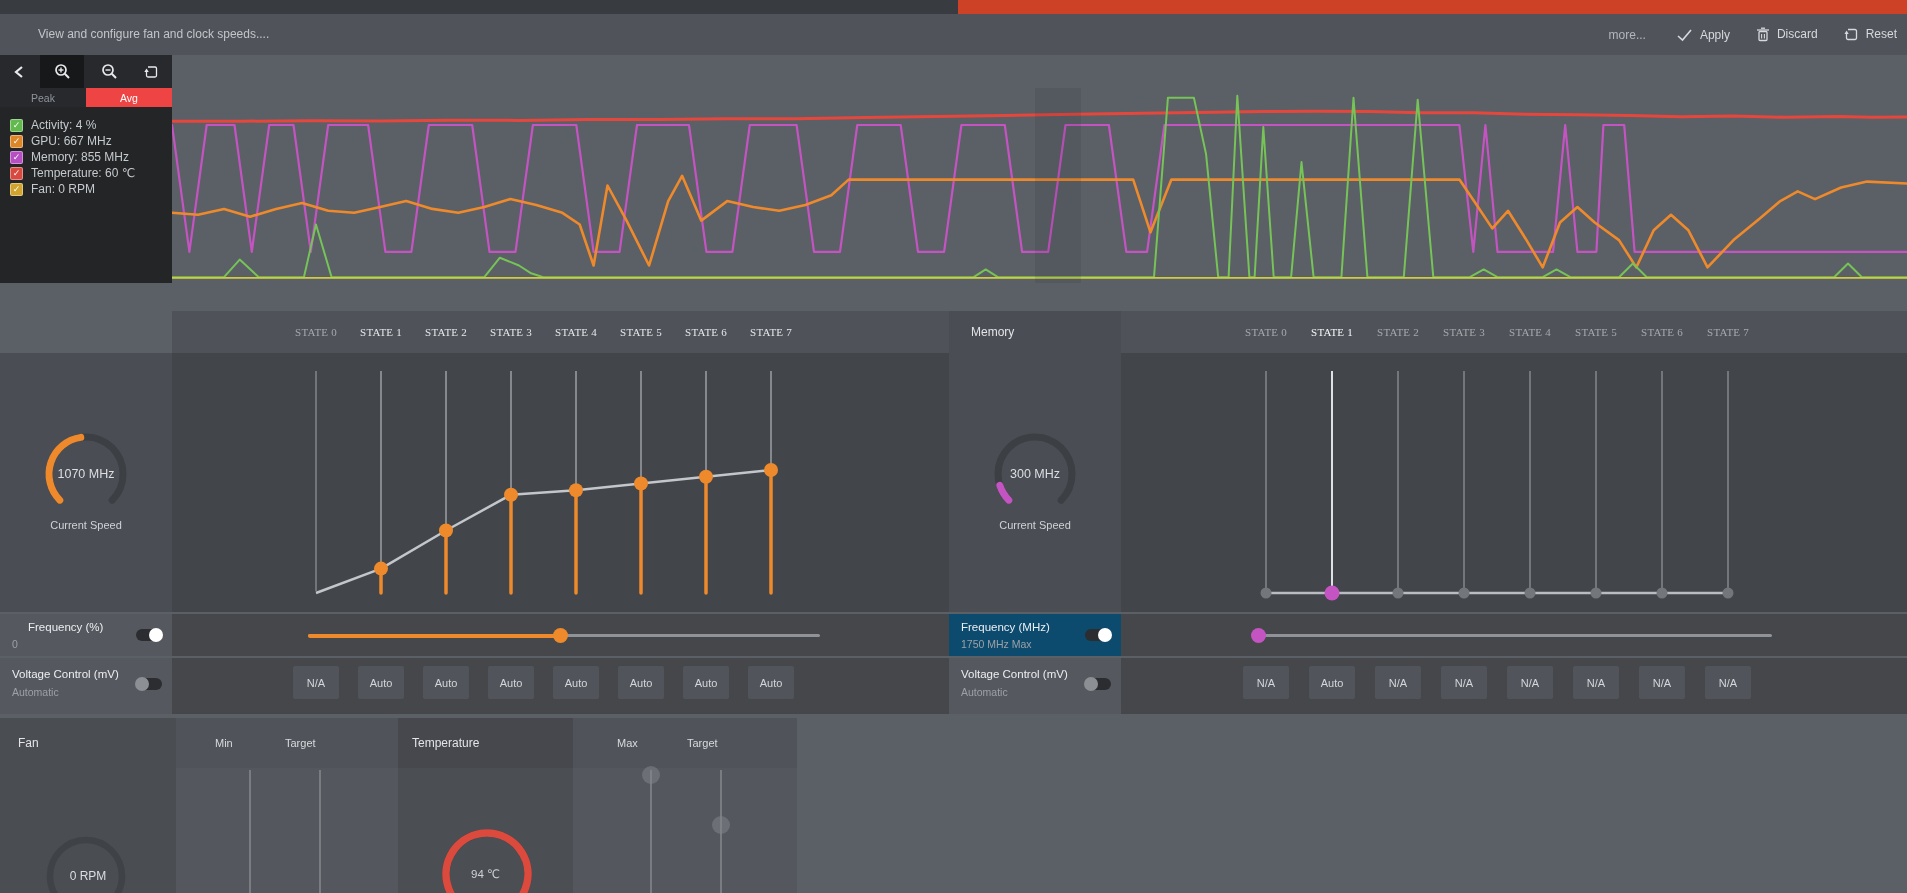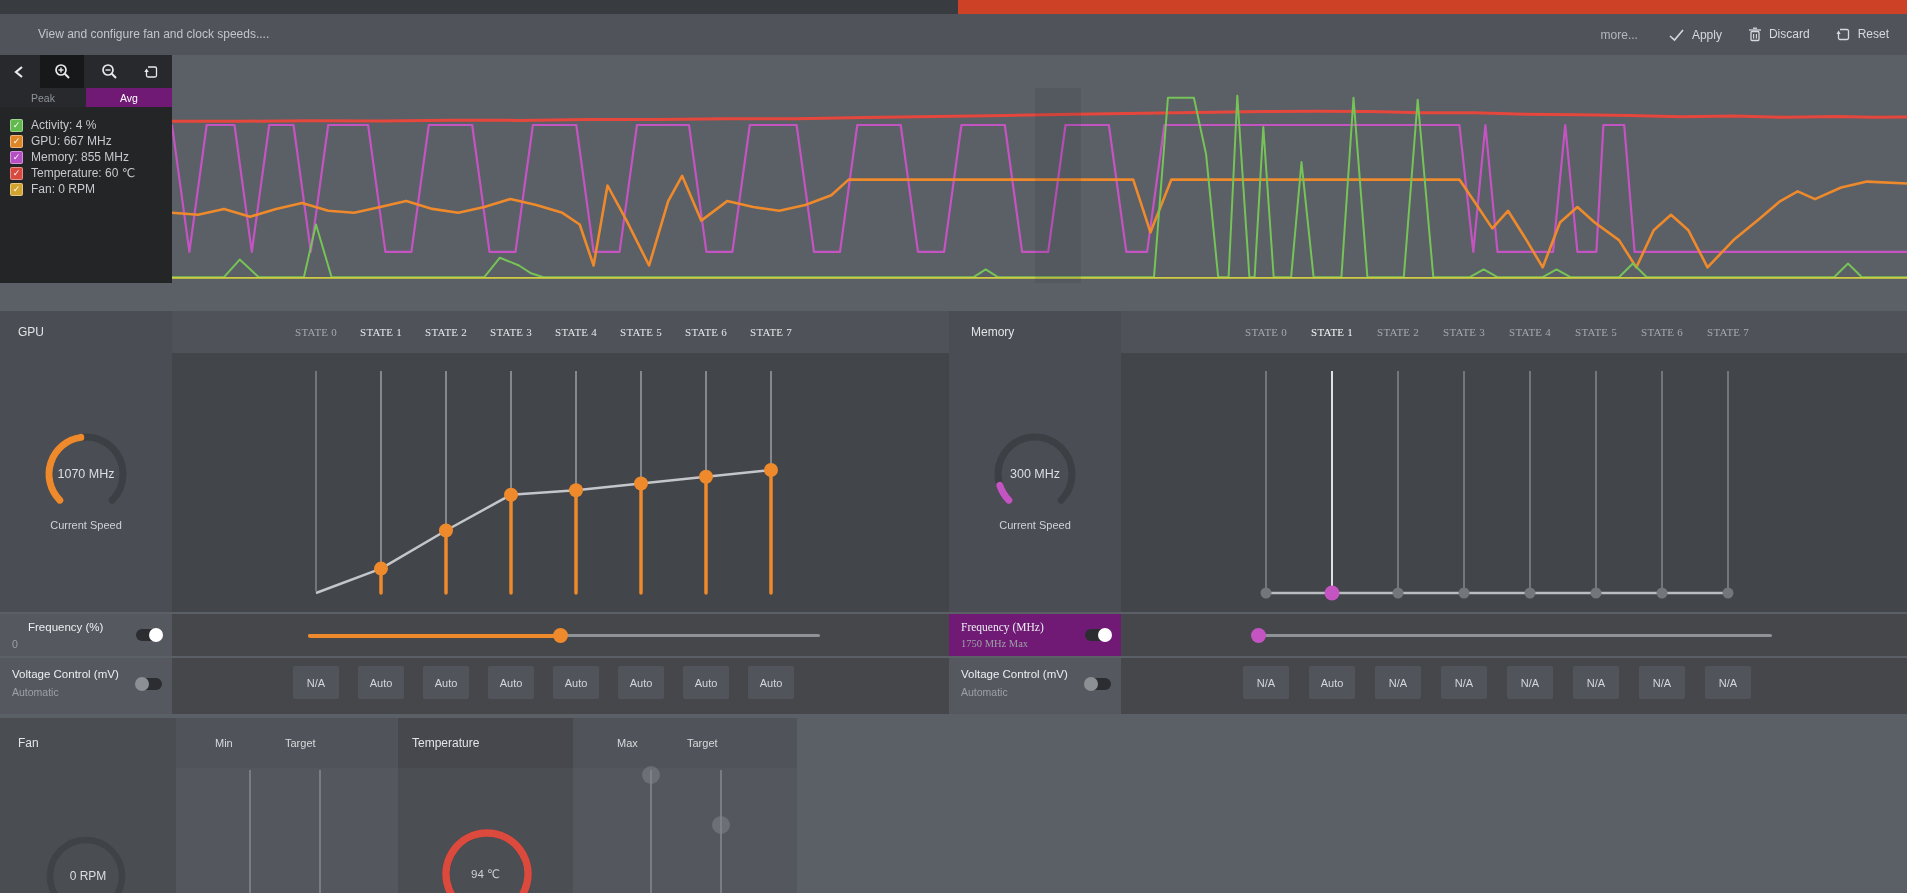--- a/index.html
+++ b/index.html
@@ -68,21 +68,21 @@
           <svg width="14" height="15" viewBox="0 0 14 15">
               <rect x="3" y="4.5" width="8" height="9" rx="1" fill="none" stroke="#d6d9dd" stroke-width="1.3"></rect>
               <line x1="1" y1="3" x2="13" y2="3" stroke="#d6d9dd" stroke-width="1.3"></line>
               <line x1="5" y1="1.2" x2="9" y2="1.2" stroke="#d6d9dd" stroke-width="1.3"></line>
               <line x1="5.6" y1="7" x2="5.6" y2="11.5" stroke="#d6d9dd" stroke-width="1.1"></line>
               <line x1="8.4" y1="7" x2="8.4" y2="11.5" stroke="#d6d9dd" stroke-width="1.1"></line>
             </svg>
         </span>
           <span>Discard</span>
       </div>
-      <div class="action" style="margin-right:10px;">
+      <div class="action" style="margin-right:2px;">
         <span class="icon-btn">
           <svg width="15" height="15" viewBox="0 0 15 15">
               <path d="M4 2.5 H11 A1.5 1.5 0 0 1 12.5 4 V11 A1.5 1.5 0 0 1 11 12.5 H4 A1.5 1.5 0 0 1 2.5 11 V6.5" fill="none" stroke="#d6d9dd" stroke-width="1.3"></path>
               <polygon points="0.5,7 4.7,7 2.6,3.6" fill="#d6d9dd"></polygon>
             </svg>
         </span>
           <span>Reset</span>
       </div>
     </div>
   </div>
@@ -119,21 +119,21 @@
         <svg width="16" height="16" viewBox="0 0 16 16">
             <path d="M5 3 H12 A1.5 1.5 0 0 1 13.5 4.5 V11.5 A1.5 1.5 0 0 1 12 13 H5 A1.5 1.5 0 0 1 3.5 11.5 V7.5" fill="none" stroke="#e8eaec" stroke-width="1.3"></path>
             <polygon points="1.3,8 5.8,8 3.5,4.4" fill="#e8eaec"></polygon>
           </svg>
       </span>
     </div>
   </div>
   <div class="abs tab" style="left:0;top:88px;width:86px;background:#27292c;color:#8f949b;">
     <span>Peak</span>
   </div>
-  <div class="abs tab" style="left:86px;top:88px;width:86px;background:#701a75;color:#ffffff;">
+  <div class="abs tab" style="left:86px;top:88px;width:86px;background:#ef4444;color:#ffffff;">
     <span>Avg</span>
   </div>
   <div class="abs" style="left:0;top:107px;width:172px;height:176px;background:#232527;padding-top:10px;box-sizing:border-box;">
       <div class="legend-item">
         <span class="legend-box" style="background: rgb(98, 185, 78);">✓</span>
         <span class="legend-label">Activity: 4 %</span>
       </div>
       <div class="legend-item">
         <span class="legend-box" style="background: rgb(221, 134, 40);">✓</span>
         <span class="legend-label">GPU: 667 MHz</span>
@@ -156,23 +156,20 @@
     <div class="abs" style="left:863px;top:0;width:46px;height:195px;background:rgba(30,33,37,.10);"></div>
     <svg width="1735" height="195" viewBox="0 0 1735 195">
         <polyline points="0.0,33.2 69.4,33.2 138.8,32.8 208.2,33.0 277.6,32.2 347.0,32.4 416.4,31.6 485.8,31.6 555.2,30.8 624.6,30.8 694.0,29.6 763.4,28.5 832.8,27.5 902.2,26.3 971.6,25.2 1041.0,24.2 1093.0,23.6 1145.1,23.2 1197.1,23.6 1249.2,24.8 1301.3,24.8 1353.3,26.3 1405.4,26.7 1457.4,27.5 1509.5,28.7 1561.5,28.1 1613.6,29.3 1665.6,28.5 1700.3,29.3 1735.0,28.9" fill="none" stroke="#e6473d" stroke-width="3" stroke-linejoin="round" stroke-linecap="round"></polyline>
         <polyline points="0.0,37.0 17.4,163.8 34.7,37.0 62.5,37.0 79.8,163.8 97.2,37.0 121.5,37.0 138.8,163.8 156.2,37.0 196.1,37.0 213.4,163.8 239.4,163.8 256.8,37.0 300.2,37.0 317.5,163.8 343.5,163.8 360.9,37.0 404.3,37.0 421.6,163.8 447.6,163.8 465.0,37.0 517.0,37.0 534.4,163.8 560.4,163.8 577.8,37.0 624.6,37.0 642.0,163.8 668.0,163.8 685.3,37.0 728.7,37.0 746.0,163.8 772.1,163.8 789.4,37.0 832.8,37.0 850.1,163.8 876.2,163.8 893.5,37.0 936.9,37.0 954.3,163.8 975.1,163.8 992.4,37.0 1287.4,37.0 1301.3,163.8 1313.4,37.0 1325.5,163.8 1381.1,163.8 1393.2,37.0 1405.4,163.8 1424.4,163.8 1431.4,37.0 1452.2,37.0 1462.6,163.8 1735.0,163.8" fill="none" stroke="#c454c2" stroke-width="2.2" stroke-linejoin="round" stroke-linecap="round"></polyline>
         <polyline points="0.0,124.8 26.0,126.8 52.0,120.9 78.1,128.7 104.1,120.9 130.1,115.0 156.2,122.8 182.2,124.8 208.2,119.0 234.2,113.1 260.3,120.9 286.3,124.8 312.3,119.0 338.3,111.1 364.3,117.0 390.4,124.8 407.7,136.5 421.6,177.5 435.5,97.5 454.6,132.6 477.1,177.5 496.2,113.1 510.1,87.8 529.2,132.6 555.2,113.1 581.2,119.0 607.3,122.8 633.3,117.0 659.3,107.3 676.6,91.6 961.2,91.6 978.5,144.3 999.4,91.6 1287.4,91.6 1304.7,117.0 1320.3,140.4 1336.0,122.8 1353.3,150.2 1370.7,179.4 1388.0,134.5 1405.4,119.0 1422.7,134.5 1447.0,152.1 1464.3,179.4 1481.7,142.3 1499.0,126.8 1516.4,142.3 1535.5,179.4 1561.5,152.1 1587.5,130.7 1608.3,113.1 1625.7,103.4 1643.0,111.1 1669.1,99.5 1695.1,93.6 1735.0,95.5" fill="none" stroke="#ee8a2b" stroke-width="2.6" stroke-linejoin="round" stroke-linecap="round"></polyline>
         <polyline points="0.0,189.2 52.0,189.2 67.7,171.6 86.8,189.2 131.9,189.2 144.0,136.5 159.6,189.2 312.3,189.2 327.9,169.7 347.0,177.5 359.1,185.3 371.3,189.2 801.6,189.2 813.7,181.4 825.9,189.2 982.0,189.2 995.9,9.8 1021.9,9.8 1034.1,66.3 1046.2,189.2 1056.6,189.2 1065.3,7.8 1077.4,189.2 1082.6,189.2 1091.3,39.0 1101.7,189.2 1119.1,189.2 1129.5,74.1 1141.6,189.2 1169.4,189.2 1181.5,9.8 1195.4,189.2 1231.8,189.2 1245.7,11.7 1261.3,189.2 1297.8,189.2 1311.7,181.4 1325.5,189.2 1370.7,189.2 1384.5,181.4 1398.4,189.2 1447.0,189.2 1460.9,175.5 1474.8,189.2 1662.1,189.2 1676.0,175.5 1689.9,189.2 1735.0,189.2" fill="none" stroke="#76c357" stroke-width="2" stroke-linejoin="round" stroke-linecap="round"></polyline>
         <polyline points="0.0,189.9 1735.0,189.9" fill="none" stroke="#cfcc42" stroke-width="1.8" stroke-linejoin="round" stroke-linecap="round"></polyline>
       </svg>
   </div>
 
-  <div class="abs row" style="left:0;top:311px;width:172px;height:42px;background:#4a4d53;">
-    <span class="sec-title" style="margin-left:18px;">GPU</span>
-  </div>
   <div class="abs" style="left:172px;top:311px;width:777px;height:42px;background:#4f5359;">
       <span class="state-label dim" style="left: 144px;">STATE 0</span>
       <span class="state-label normal" style="left: 209px;">STATE 1</span>
       <span class="state-label normal" style="left: 274px;">STATE 2</span>
       <span class="state-label normal" style="left: 339px;">STATE 3</span>
       <span class="state-label normal" style="left: 404px;">STATE 4</span>
       <span class="state-label normal" style="left: 469px;">STATE 5</span>
       <span class="state-label normal" style="left: 534px;">STATE 6</span>
       <span class="state-label normal" style="left: 599px;">STATE 7</span>
     </div>
@@ -281,21 +278,21 @@
         <circle cx="211" cy="240" r="7.5" fill="#c454c2"></circle>
         <circle cx="277" cy="240" r="5.5" fill="#73767a"></circle>
         <circle cx="343" cy="240" r="5.5" fill="#73767a"></circle>
         <circle cx="409" cy="240" r="5.5" fill="#73767a"></circle>
         <circle cx="475" cy="240" r="5.5" fill="#73767a"></circle>
         <circle cx="541" cy="240" r="5.5" fill="#73767a"></circle>
         <circle cx="607" cy="240" r="5.5" fill="#73767a"></circle>
       </svg>
   </div>
 
-  <div class="abs" style="left:949px;top:614px;width:172px;height:42px;background:#701a75;font-family:Liberation Serif, serif;">
+  <div class="abs" style="left:949px;top:614px;width:172px;height:42px;background:#0c4a6e;">
     <div class="row-title abs" style="left:12px;top:7px;">Frequency (MHz)</div>
     <div class="row-value abs" style="left:12px;top:22px;">1750 MHz Max</div>
     <div class="toggle on" style="left:136px;top:15px;">
         <div class="knob"></div>
       </div>
   </div>
   <div class="abs" style="left:1121px;top:614px;width:786px;height:42px;background:#45474b;">
     <div>
       <div class="abs" style="left:134px;top:20px;width:517px;height:3px;background:#8f9296;border-radius:2px;"></div>
       <div class="abs" style="left:130px;top:14px;width:15px;height:15px;border-radius:50%;background:#c454c2;"></div>

